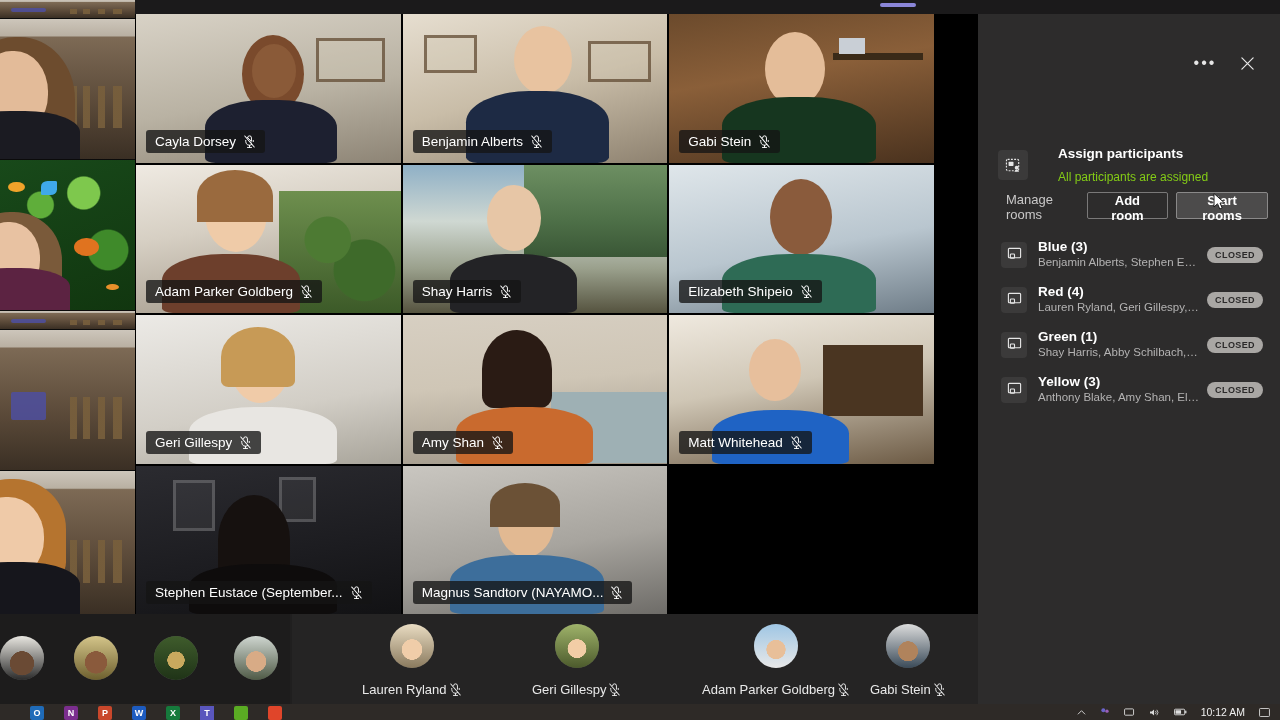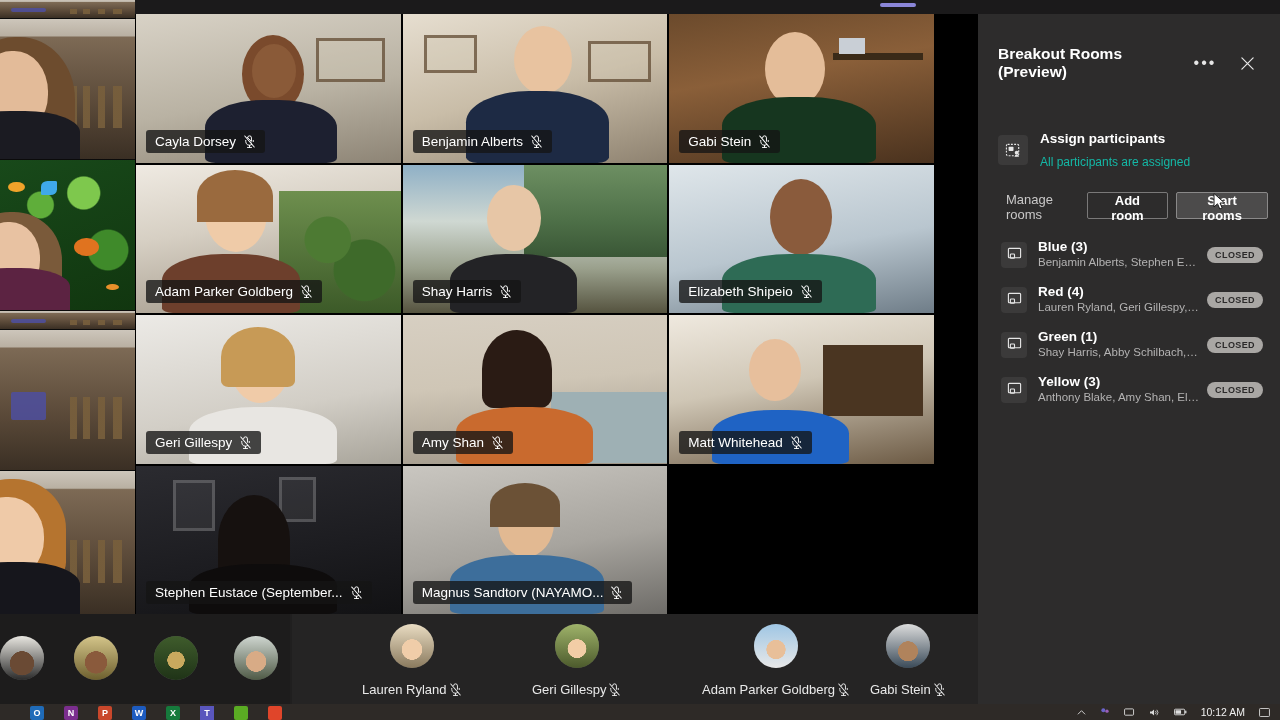--- a/index.html
+++ b/index.html
@@ -144,29 +144,29 @@
   }
   .panel-title { margin-left: 20px; color:#fff; font-size:15.5px; font-weight:bold; }
   .p-icons { margin-left:auto; display:flex; align-items:center; gap:16px; margin-right:20px; }
   .ico-btn {
     width:26px; height:26px; display:flex; align-items:center; justify-content:center;
     color:#e6e6e6; border-radius:3px;
   }
   .dots { letter-spacing:2px; font-size:16px; line-height:10px; }
 
   .assign-row {
-    position:absolute; left:20px; top:116px; width:262px; height:40px;
-    display:flex; align-items:center; gap:12px;
+    position:absolute; left:20px; top:131px; width:262px; height:40px;
+    display:flex; align-items:center; gap:30px;
   }
   .assign-ico {
     width:30px; height:30px; border-radius:4px; background:#3b3a3a;
     display:flex; align-items:center; justify-content:center; flex:0 0 30px;
   }
   .assign-t1 { color:#ffffff; font-size:13.5px; font-weight:bold; line-height:16px; }
-  .assign-t2 { color:#14b8a6; font-size:12px; line-height:15px; margin-top:8px; }
+  .assign-t2 { color:#84cc16; font-size:12px; line-height:15px; margin-top:8px; }
 
   .manage-row {
     position:absolute; left:28px; top:178px; width:262px; height:28px;
     display:flex; align-items:flex-start;
   }
   .manage-label { color:#c9c8c8; font-size:13px; }
   .btn {
     height:27px; padding:0 11px; border:1px solid #7a7979; background:transparent;
     color:#ffffff; font-size:13px; font-weight:bold; border-radius:2px;
     font-family:"Liberation Sans", sans-serif; cursor:pointer;
@@ -486,21 +486,20 @@
               <path d="M2.2 2.2l11.6 13.6" stroke="#e8e8e8" stroke-width="1.3" stroke-linecap="round"></path>
             </svg>
         </div>
       </div>
     </div>
   </div>
 
   <div class="panel">
 
     <div class="panel-head">
-      <div class="panel-title">Breakout Rooms (Preview)</div>
       <div class="p-icons">
         <div class="ico-btn">
             <span class="dots">•••</span>
           </div>
         <div class="ico-btn">
           <svg width="15" height="15" viewBox="0 0 16 16">
               <path d="M2 2l12 12M14 2L2 14" stroke="#e8e8e8" stroke-width="1.3" stroke-linecap="round" fill="none"></path>
             </svg>
         </div>
       </div>

